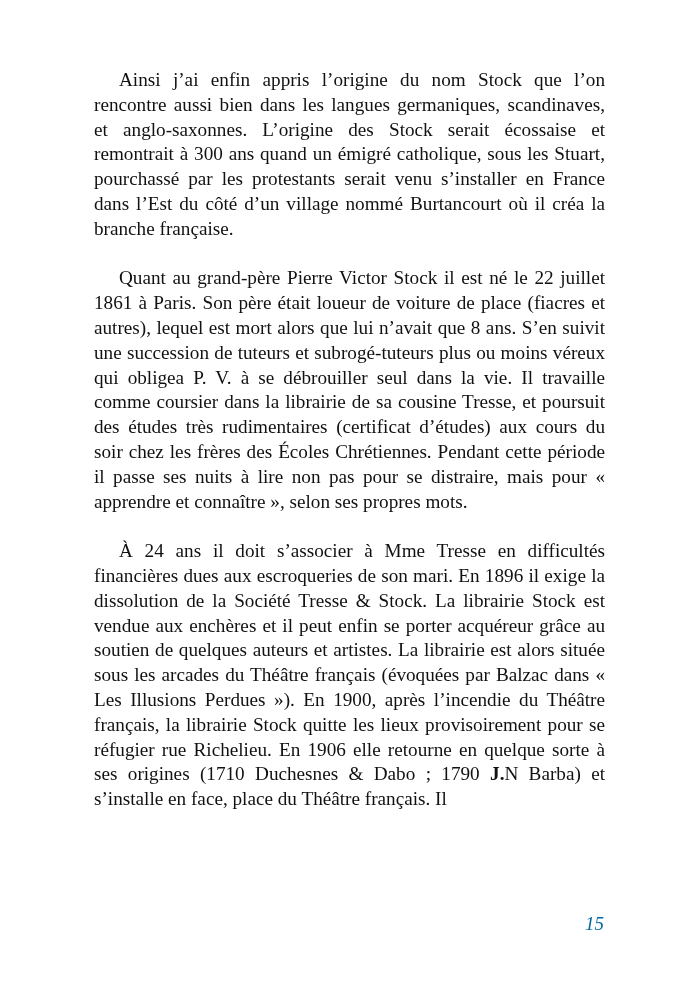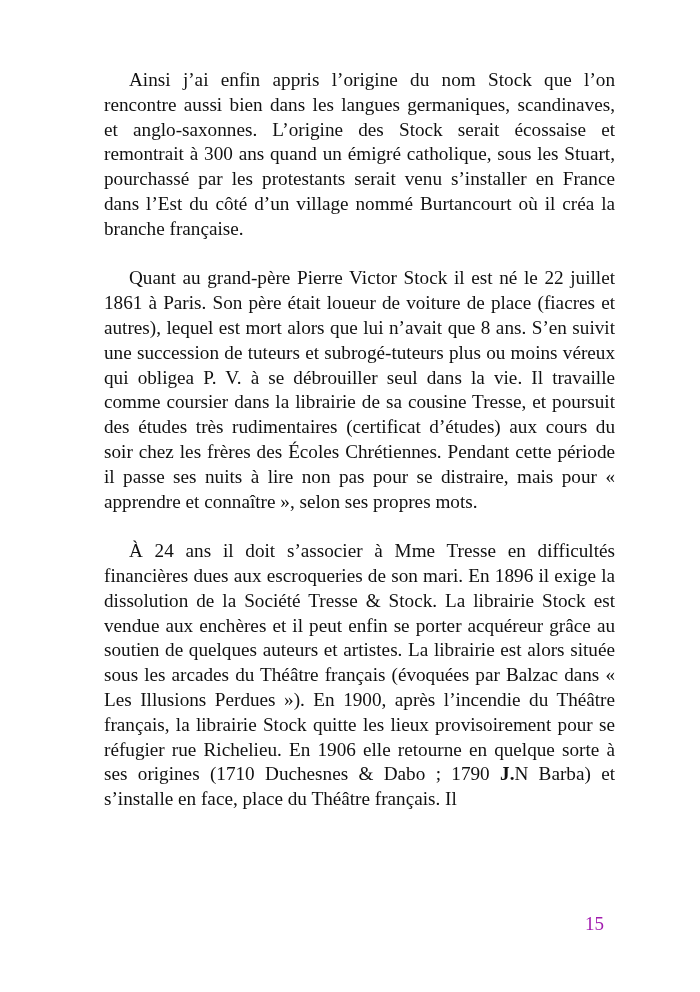--- a/index.html
+++ b/index.html
@@ -10,40 +10,41 @@
   body {
     width: 700px;
     height: 992px;
     position: relative;
     overflow: hidden;
     font-family: "Liberation Serif", "DejaVu Serif", serif;
     color: #111111;
   }
   .page {
     position: absolute;
-    left: 104px;
+    left: 94px;
     top: 68px;
     width: 511px;
   }
   .para {
     margin: 0 0 24.8px 0;
     font-size: 19.2px;
     line-height: 24.8px;
     text-align: justify;
     text-indent: 25px;
     hyphens: none;
   }
   .para:last-child { margin-bottom: 15px; }
   .page-number {
     position: absolute;
     left: 585px;
     top: 912px;
     font-size: 19px;
     line-height: 24px;
-    color: #a21caf;
+    color: #0369a1;
+    font-style: italic;
   }
   b.bold { font-weight: bold; }
 </style>
 </head>
 <body>
 
 <div class="page">
   <p class="para">Ainsi j’ai enfin appris l’origine du nom Stock que l’on rencontre aussi bien dans les langues germaniques, scandinaves, et anglo-saxonnes. L’origine des Stock serait écossaise et remontrait à 300 ans quand un émigré catholique, sous les Stuart, pourchassé par les protestants serait venu s’installer en France dans l’Est du côté d’un village nommé Burtancourt où il créa la branche française.</p>
   <p class="para">Quant au grand-père Pierre Victor Stock il est né le 22 juillet 1861 à Paris. Son père était loueur de voiture de place (fiacres et autres), lequel est mort alors que lui n’avait que 8 ans. S’en suivit une succession de tuteurs et subrogé-tuteurs plus ou moins véreux qui obligea P. V. à se débrouiller seul dans la vie. Il travaille comme coursier dans la librairie de sa cousine Tresse, et poursuit des études très rudimentaires (certificat d’études) aux cours du soir chez les frères des Écoles Chrétiennes. Pendant cette période il passe ses nuits à lire non pas pour se distraire, mais pour « apprendre et connaître », selon ses propres mots.</p>
   <p class="para"><span>À 24 ans il doit s’associer à Mme Tresse en difficultés financières dues aux escroqueries de son mari. En 1896 il exige la dissolution de la Société Tresse &amp; Stock. La librairie Stock est vendue aux enchères et il peut enfin se porter acquéreur grâce au soutien de quelques auteurs et artistes. La librairie est alors située sous les arcades du Théâtre français (évoquées par Balzac dans « Les Illusions Perdues »). En 1900, après l’incendie du Théâtre français, la librairie Stock quitte les lieux provisoirement pour se réfugier rue Richelieu. En 1906 elle retourne en quelque sorte à ses origines (1710 Duchesnes &amp; Dabo ; 1790 </span><b class="bold">J.</b><span>N Barba) et s’installe en face, place du Théâtre français. Il</span></p>

